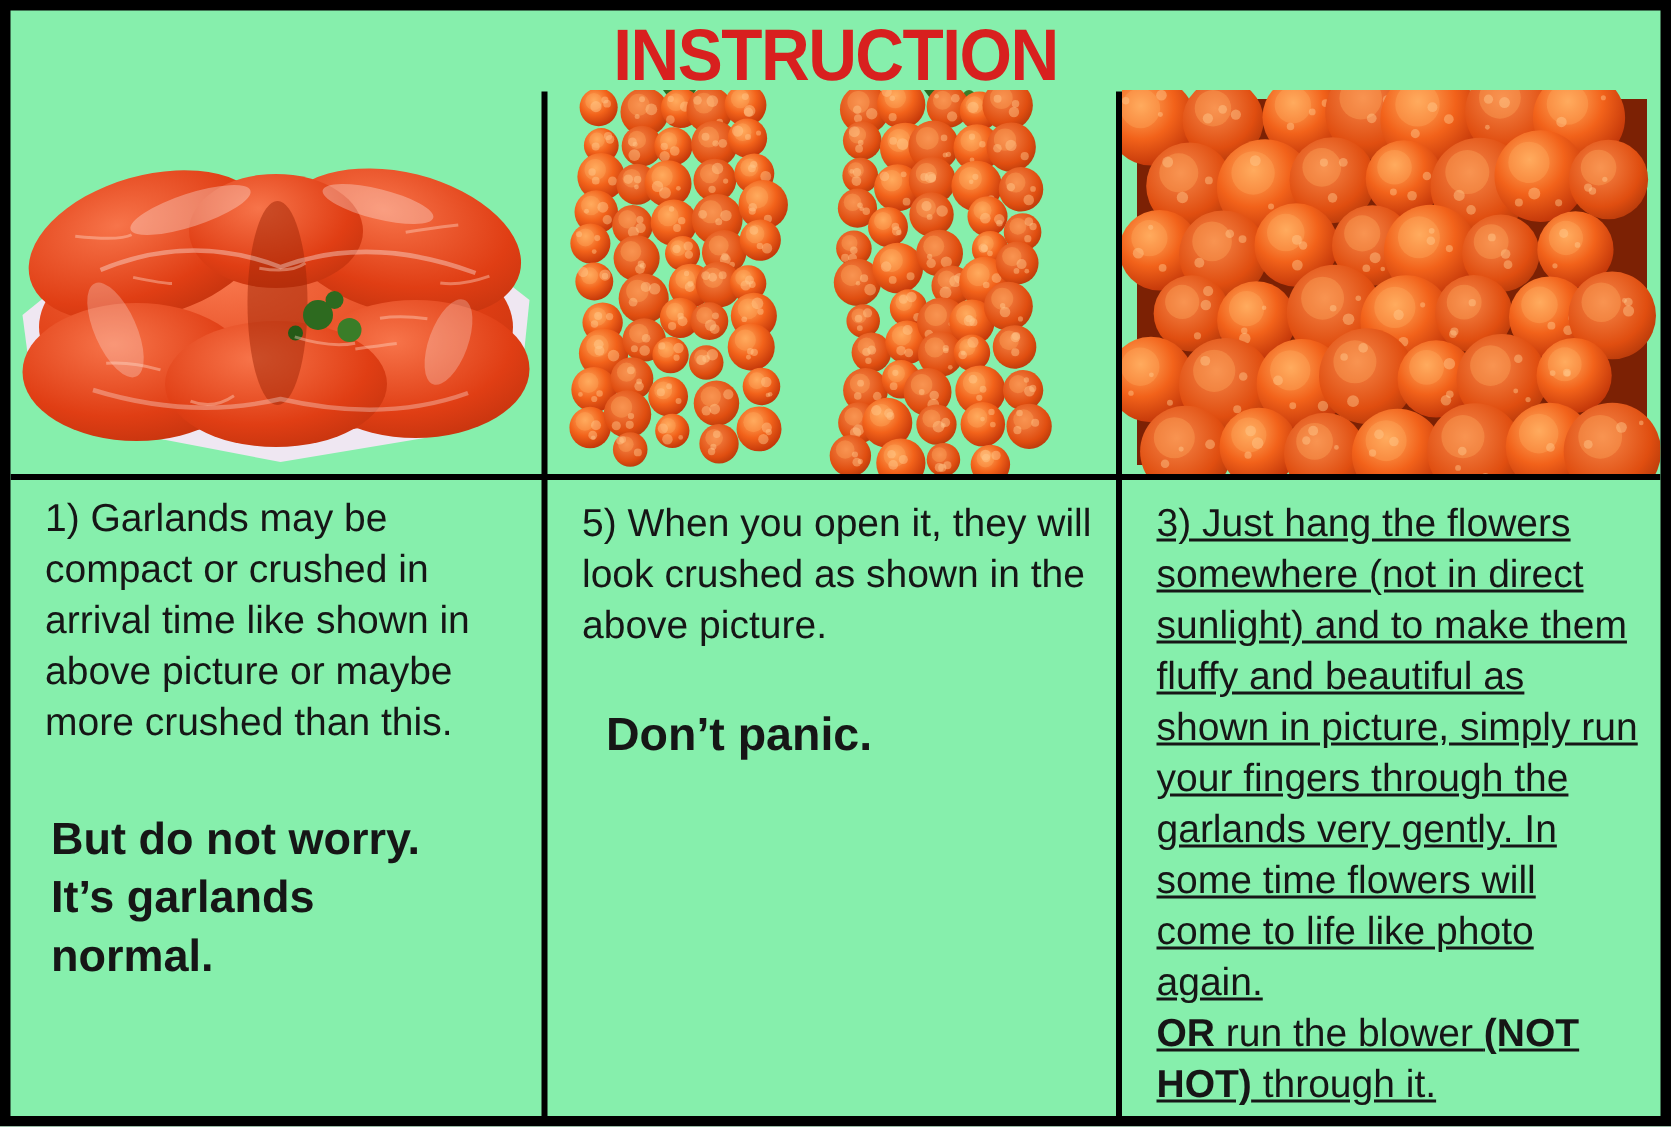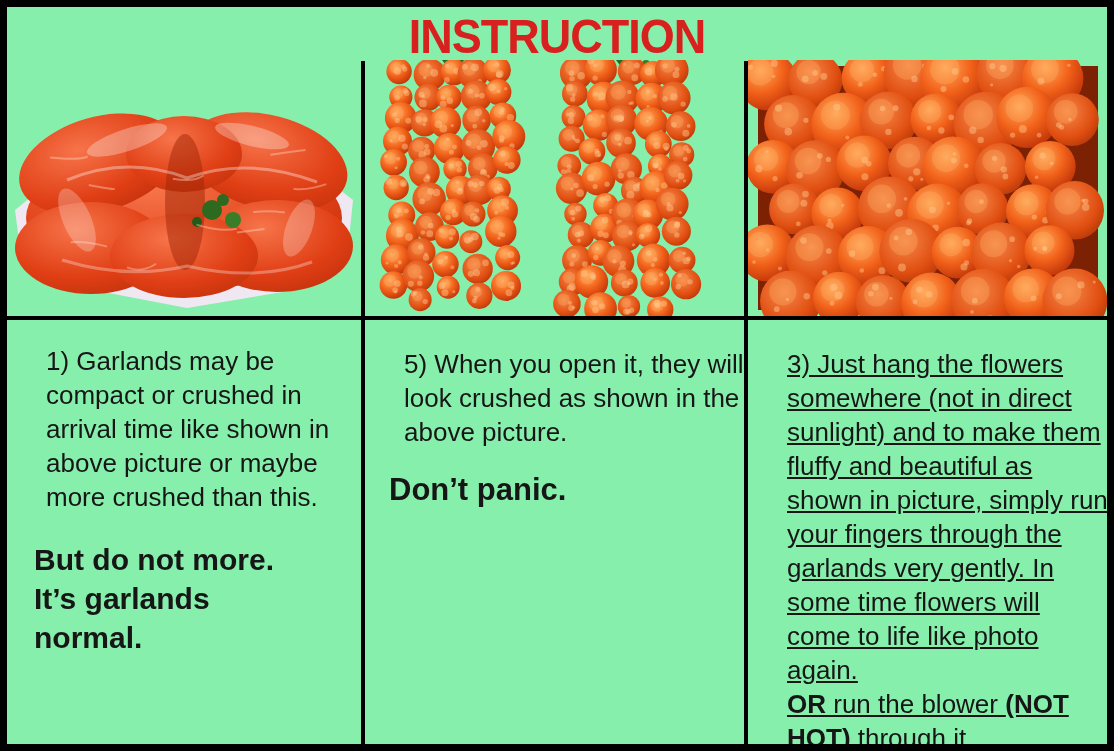--- a/index.html
+++ b/index.html
@@ -27,34 +27,34 @@
   .vdiv{position:absolute;top:54px;bottom:0;width:4px;background:#000;}
   .vdiv.one{left:354px;}
   .vdiv.two{left:737px;}
   .hdiv{position:absolute;left:0;right:0;top:309px;height:4px;background:#000;}
   .photo{position:absolute;top:53px;height:256px;}
   .photo svg{display:block;width:100%;height:100%;}
   #photo-1{left:0;width:354px;}
   #photo-2{left:358px;width:379px;}
   #photo-3{left:741px;width:359px;}
   .body-text{
-    position:absolute;margin:16px;
+    position:absolute;margin:0;
     font-size:26px;line-height:34px;
   }
   #p1{left:23px;top:321px;width:322px;}
   #p2{left:381px;top:324px;width:352px;}
   #p3{left:764px;top:324px;width:322px;text-decoration:underline;}
   #p3 strong{font-weight:bold;}
   .emph{
     position:absolute;margin:0;
     font-weight:bold;
   }
   #e1{left:27px;top:533px;font-size:30px;line-height:39px;}
   #e1 span{display:block;}
-  #e2{left:382px;top:464px;font-size:31px;line-height:38px;}
+  #e2{left:397px;top:464px;font-size:31px;line-height:38px;}
 </style>
 </head>
 <body>
 
 <div class="frame">
 
   <h1 class="title">INSTRUCTION</h1>
 
   <div class="vdiv one"></div>
   <div class="vdiv two"></div>
@@ -883,21 +883,21 @@
         <circle cx="318.7985512618907" cy="231.20662659704686" r="14.608343719225378" fill="#ffab5e" opacity="0.35"></circle>
         <circle cx="332.97555829437545" cy="224.90714506495277" r="3.5982532209018245" fill="#ffc98e" opacity="0.45"></circle>
         <circle cx="346.17374724236015" cy="221.92805004092975" r="1.546497454168275" fill="#ffc98e" opacity="0.45"></circle>
         <circle cx="310.798139684827" cy="236.27279897582466" r="2.97650963277556" fill="#ffc98e" opacity="0.45"></circle>
       </svg>
     </div>
 
   <p class="body-text" id="p1">1) Garlands may be compact or crushed in arrival time like shown in above picture or maybe more crushed than this.</p>
 
   <div class="emph" id="e1">
-    <span>But do not more.</span>
+    <span>But do not worry.</span>
     <span>It’s garlands</span>
     <span>normal.</span>
   </div>
 
   <p class="body-text" id="p2">5) When you open it, they will look crushed as shown in the above picture.</p>
 
   <p class="emph" id="e2">Don’t panic.</p>
 
   <p class="body-text" id="p3"><span>3) Just hang the flowers somewhere (not in direct sunlight) and to make them fluffy and beautiful as shown in picture, simply run your fingers through the garlands very gently. In some time flowers will come to life like photo again.</span><br><strong>OR</strong><span> run the blower </span><strong>(NOT HOT)</strong><span> through it.</span></p>
 

